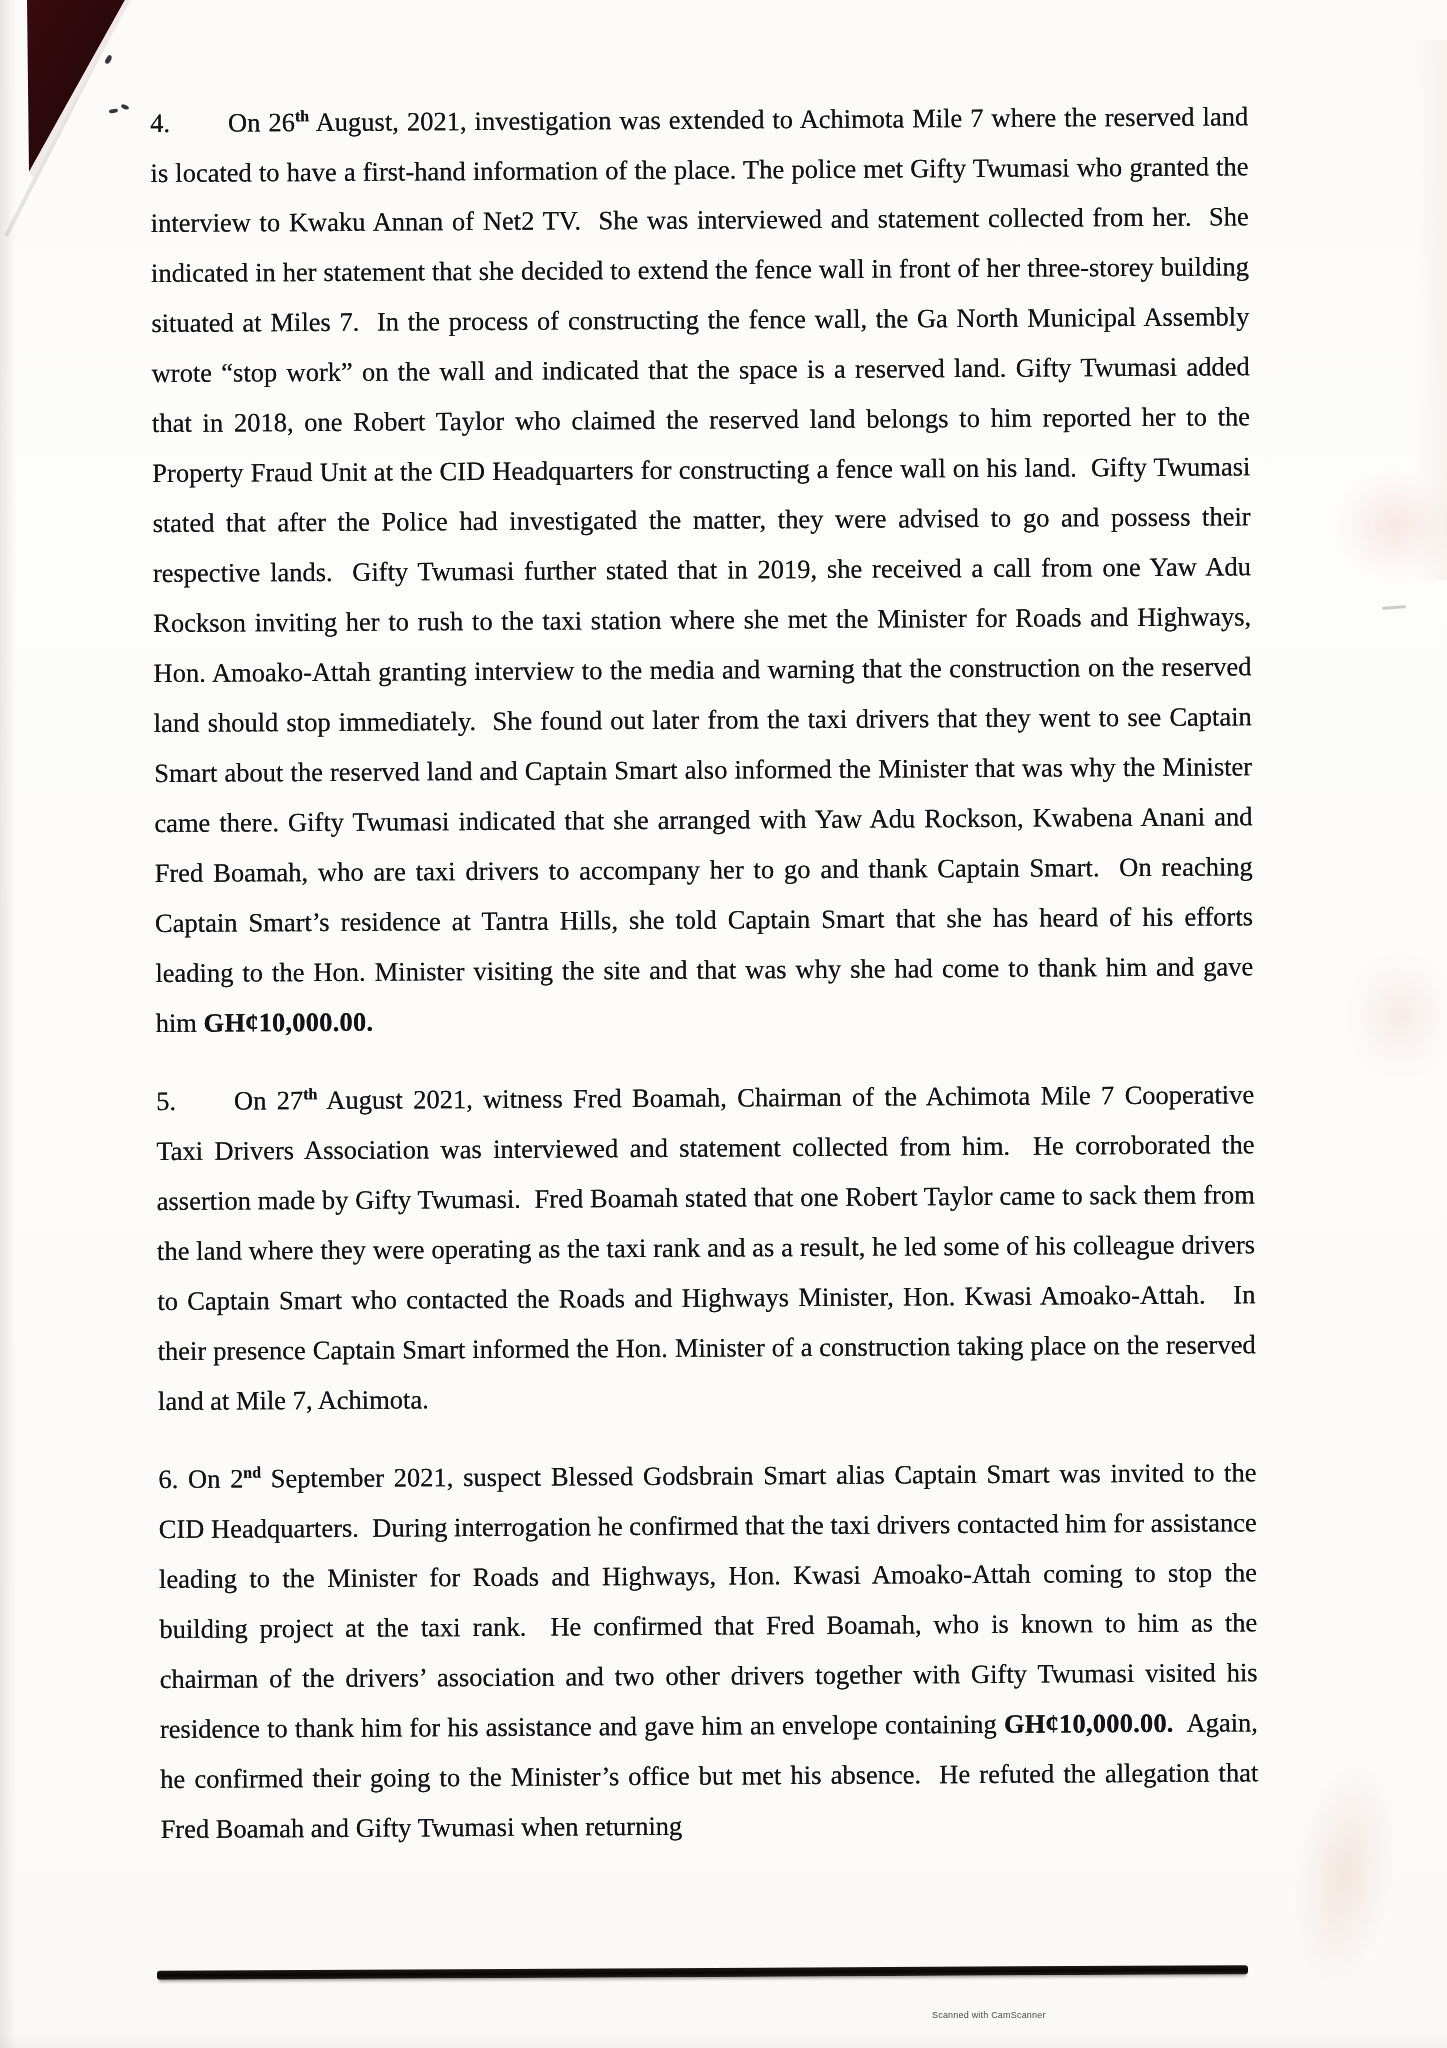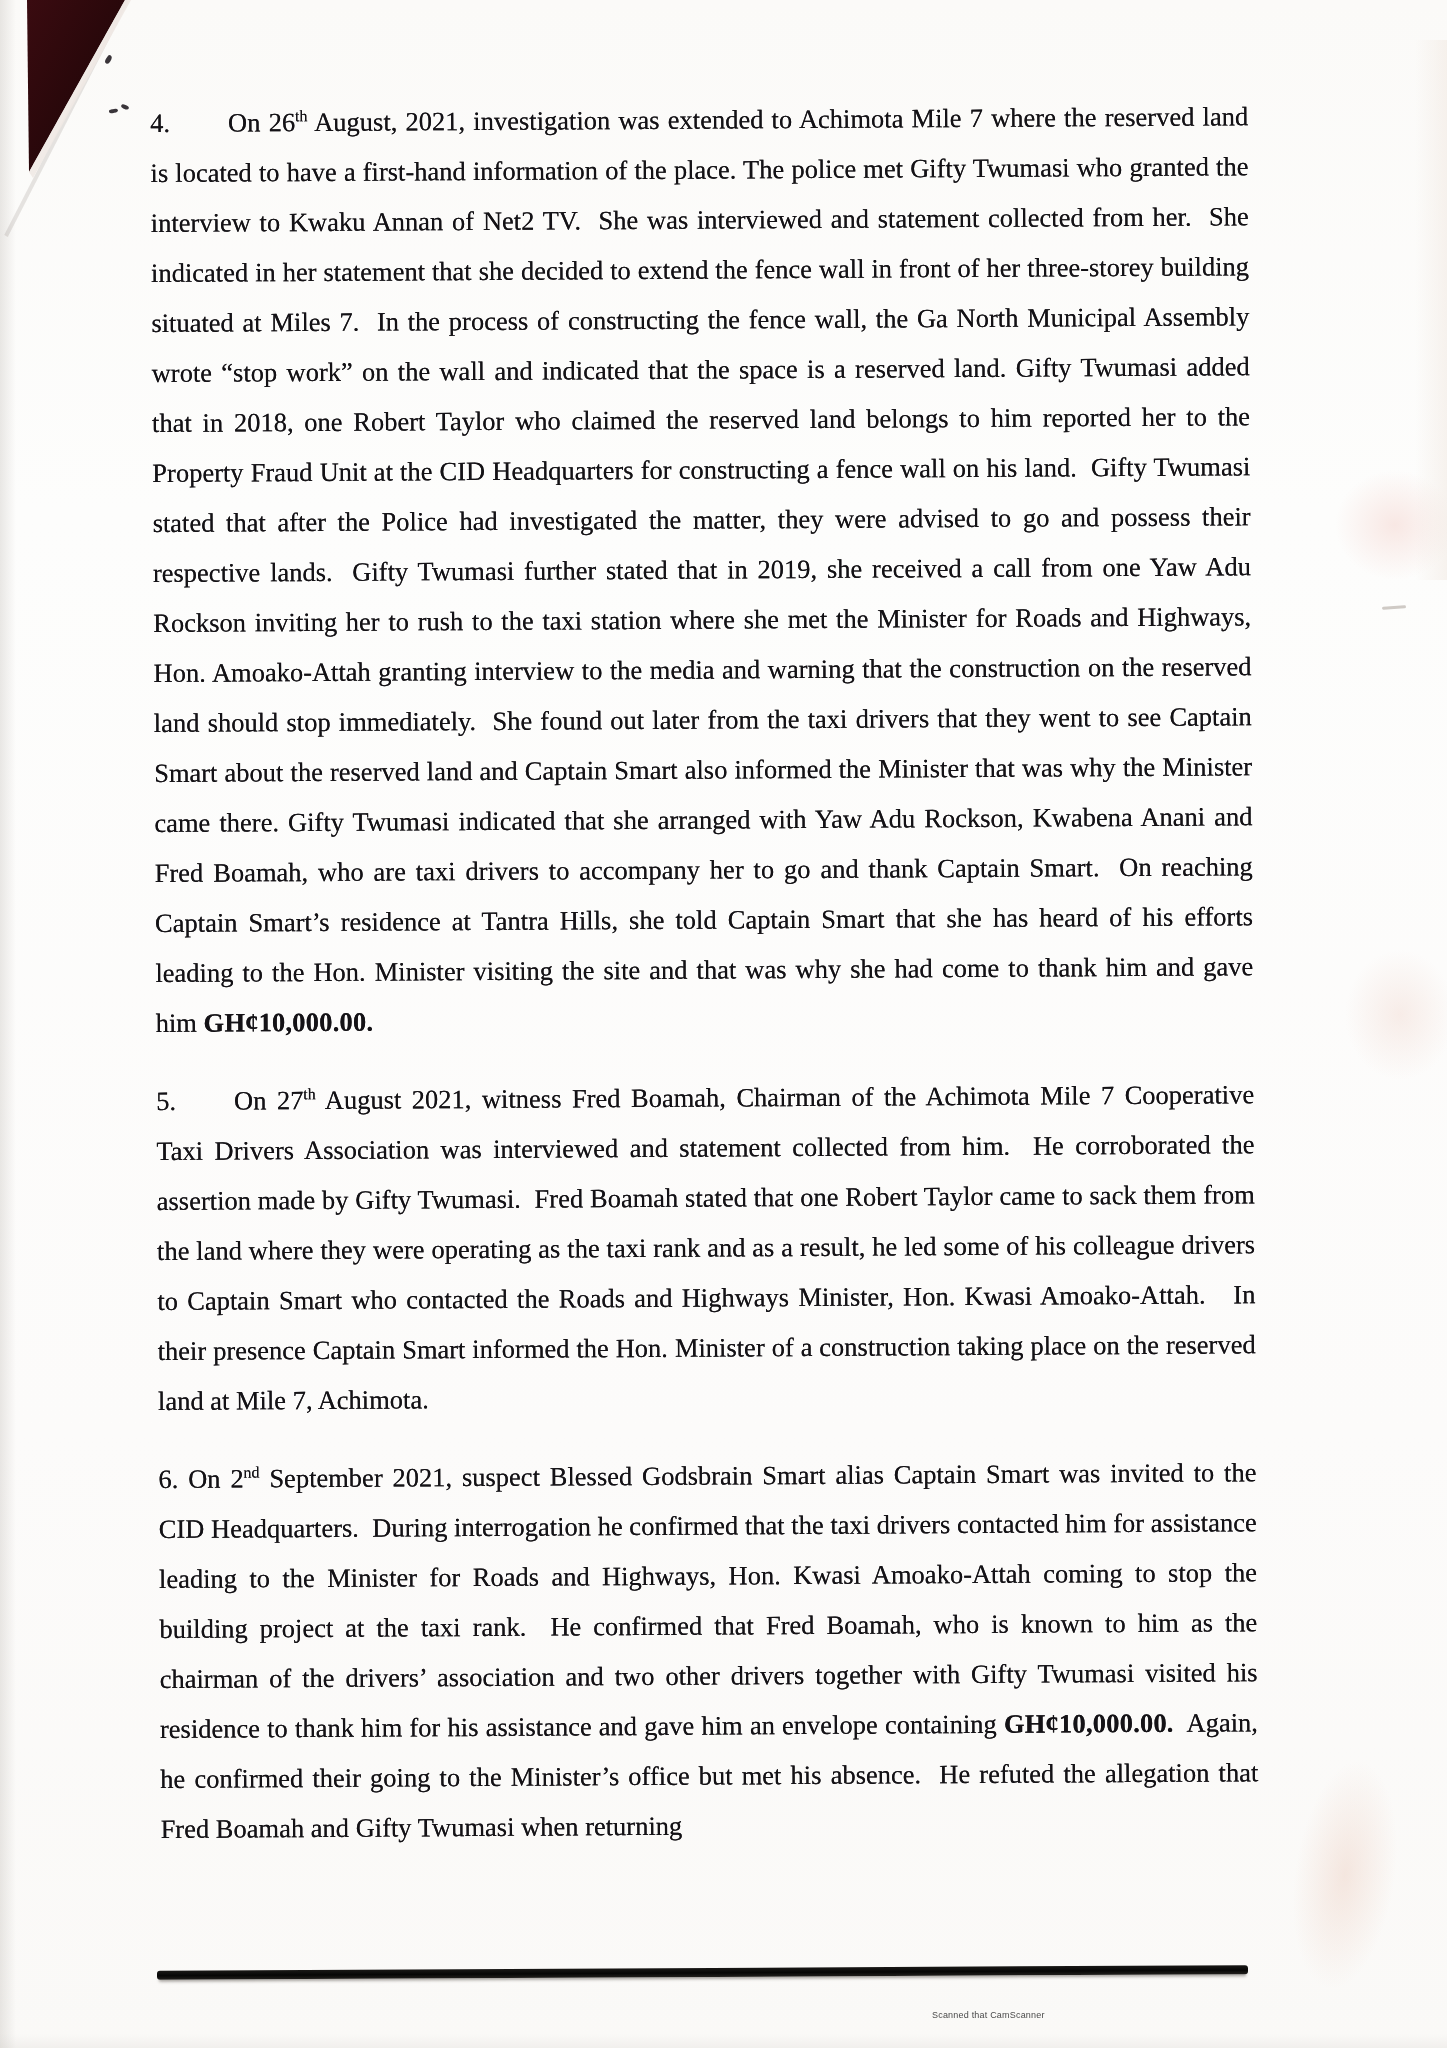--- a/index.html
+++ b/index.html
@@ -14,21 +14,21 @@
   .edge-shade-bottom{position:absolute;left:0;bottom:0;width:100%;height:14px;
     background:linear-gradient(0deg,rgba(200,195,190,0.18),rgba(200,195,190,0));}
   .text-block{
     position:absolute;left:150px;top:98px;width:1098px;
     transform:rotate(-0.35deg);transform-origin:left top;
     font-size:26.5px;line-height:50px;color:#141216;
     text-shadow:0 0 0.4px rgba(12,10,14,0.85);
   }
   .doc-para{margin:0 0 28px 0;text-align:justify;}
   .doc-para b{font-weight:bold;letter-spacing:0.2px;}
-  .doc-para sup{font-size:0.6em;line-height:0;}
+  .doc-para sup{font-size:0.6em;line-height:0;font-weight:bold;}
   .para-label{margin-right:58px;}
   .separator-line{
     position:absolute;left:157px;top:1968px;width:1091px;height:9px;
     background:linear-gradient(180deg,#1a1917,#060605 55%,#22201d);
     border-radius:3px;transform:rotate(-0.3deg);
     box-shadow:0 4px 3px -2px rgba(70,64,58,0.45);
   }
   .watermark{
     position:absolute;left:932px;top:2010px;
     font-family:"Liberation Sans","DejaVu Sans",sans-serif;
@@ -83,15 +83,15 @@
   <div class="crease-dash"></div>
 
   <div class="text-block">
     <p class="doc-para"><span class="para-label">4.</span><span>On 26</span><sup>th</sup><span> August, 2021, investigation was extended to Achimota Mile 7 where the reserved land is located to have a first-hand information of the place. The police met Gifty Twumasi who granted the interview to Kwaku Annan of Net2 TV.&nbsp; She was interviewed and statement collected from her.&nbsp; She indicated in her statement that she decided to extend the fence wall in front of her three-storey building situated at Miles 7.&nbsp; In the process of constructing the fence wall, the Ga North Municipal Assembly wrote “stop work” on the wall and indicated that the space is a reserved land. Gifty Twumasi added that in 2018, one Robert Taylor who claimed the reserved land belongs to him reported her to the Property Fraud Unit at the CID Headquarters for constructing a fence wall on his land.&nbsp; Gifty Twumasi stated that after the Police had investigated the matter, they were advised to go and possess their respective lands.&nbsp; Gifty Twumasi further stated that in 2019, she received a call from one Yaw Adu Rockson inviting her to rush to the taxi station where she met the Minister for Roads and Highways, Hon. Amoako-Attah granting interview to the media and warning that the construction on the reserved land should stop immediately.&nbsp; She found out later from the taxi drivers that they went to see Captain Smart about the reserved land and Captain Smart also informed the Minister that was why the Minister came there. Gifty Twumasi indicated that she arranged with Yaw Adu Rockson, Kwabena Anani and Fred Boamah, who are taxi drivers to accompany her to go and thank Captain Smart.&nbsp; On reaching Captain Smart’s residence at Tantra Hills, she told Captain Smart that she has heard of his efforts leading to the Hon. Minister visiting the site and that was why she had come to thank him and gave him </span><b>GH¢10,000.00.</b></p>
     <p class="doc-para"><span class="para-label">5.</span><span>On 27</span><sup>th</sup><span> August 2021, witness Fred Boamah, Chairman of the Achimota Mile 7 Cooperative Taxi Drivers Association was interviewed and statement collected from him.&nbsp; He corroborated the assertion made by Gifty Twumasi.&nbsp; Fred Boamah stated that one Robert Taylor came to sack them from the land where they were operating as the taxi rank and as a result, he led some of his colleague drivers to Captain Smart who contacted the Roads and Highways Minister, Hon. Kwasi Amoako-Attah.&nbsp;&nbsp; In their presence Captain Smart informed the Hon. Minister of a construction taking place on the reserved land at Mile 7, Achimota.</span></p>
     <p class="doc-para"><span>6. On 2</span><sup>nd</sup><span> September 2021, suspect Blessed Godsbrain Smart alias Captain Smart was invited to the CID Headquarters.&nbsp; During interrogation he confirmed that the taxi drivers contacted him for assistance leading to the Minister for Roads and Highways, Hon. Kwasi Amoako-Attah coming to stop the building project at the taxi rank.&nbsp; He confirmed that Fred Boamah, who is known to him as the chairman of the drivers’ association and two other drivers together with Gifty Twumasi visited his residence to thank him for his assistance and gave him an envelope containing </span><b>GH¢10,000.00.</b><span>&nbsp; Again, he confirmed their going to the Minister’s office but met his absence.&nbsp; He refuted the allegation that Fred Boamah and Gifty Twumasi when returning</span></p>
   </div>
 
   <div class="separator-line"></div>
 
-  <div class="watermark">Scanned that CamScanner</div>
+  <div class="watermark">Scanned with CamScanner</div>
 
 </div>
 
 </body></html>

